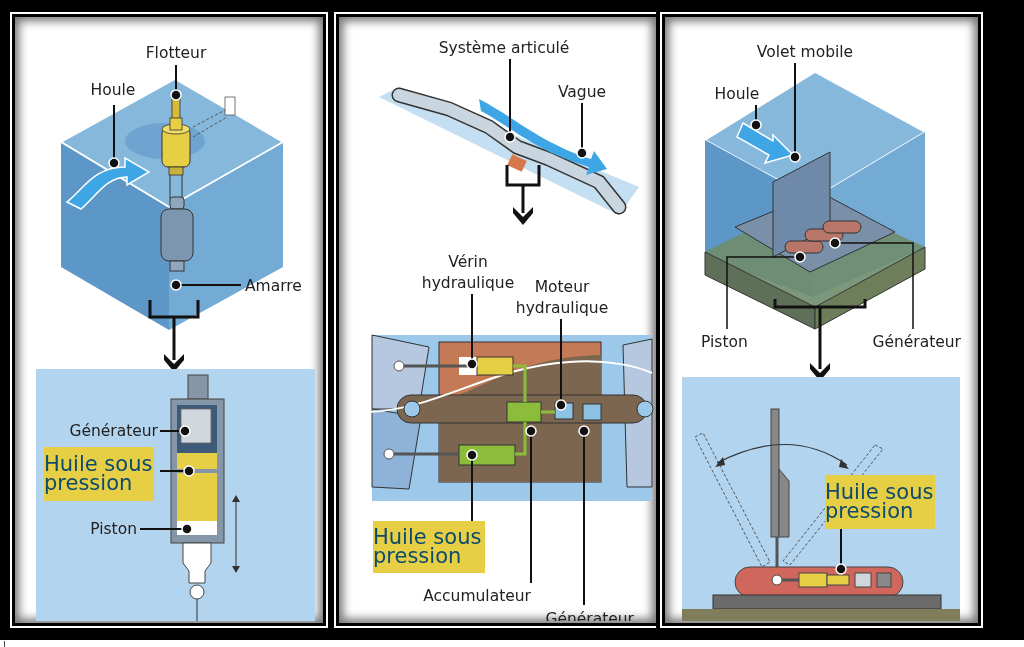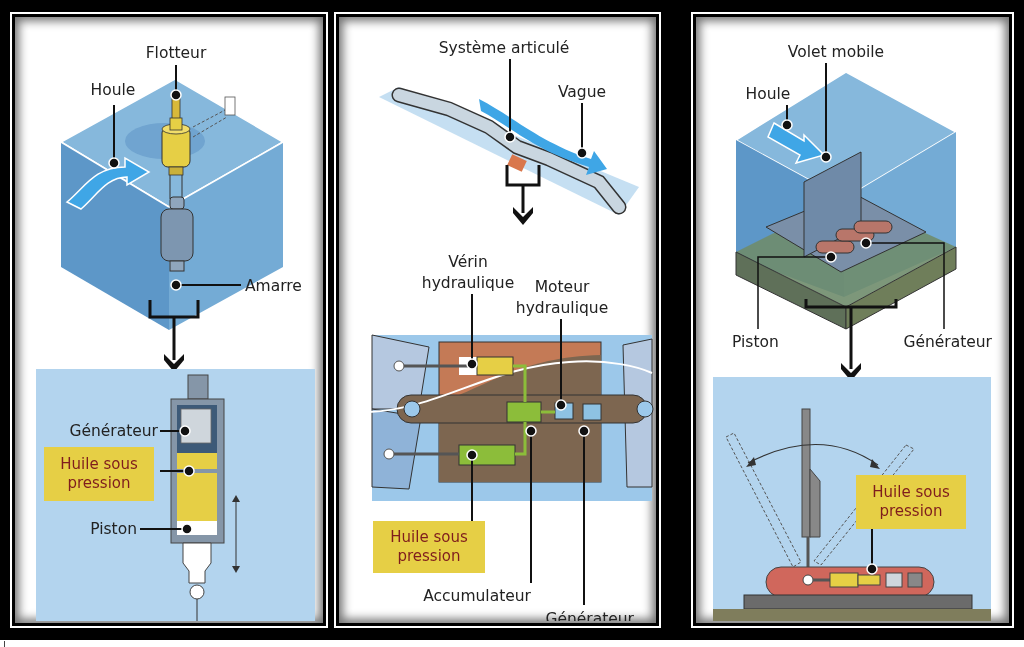--- a/index.html
+++ b/index.html
@@ -3,24 +3,24 @@
 <meta charset="utf-8">
 <style>
   html,body{margin:0;padding:0;background:#fff;}
   body{width:1024px;height:647px;position:relative;overflow:hidden;font-family:"DejaVu Sans","Liberation Sans",sans-serif;}
   .frame{position:absolute;top:0;left:0;width:1024px;height:640px;background:#000;}
   .panel{position:absolute;top:8px;height:624px;background:#000;}
   .panel .inner{position:absolute;left:4px;top:4px;right:4px;bottom:4px;border:2px solid #fff;background:#000;}
   .panel .inner2{position:absolute;left:3px;top:3px;right:3px;bottom:3px;background:#fff;box-shadow:inset 0 0 10px 4px rgba(0,0,0,0.55);overflow:hidden;}
   #p1{left:6px;width:326px;}
   #p2{left:330px;width:335px;}
-  #p3{left:687px;width:331px;}
+  #p3{left:656px;width:331px;}
   svg{position:absolute;left:0;top:0;}
   .lbl{font-family:"DejaVu Sans","Liberation Sans",sans-serif;font-size:15.5px;fill:#222;}
-  .hl{position:absolute;background:#e6cf45;color:#7f1d1d;font-size:15px;line-height:19px;text-align:center;font-family:"DejaVu Sans","Liberation Sans",sans-serif;}
+  .hl{position:absolute;background:#e6cf45;color:#0c4a6e;font-size:21px;line-height:19px;font-family:"DejaVu Sans","Liberation Sans",sans-serif;}
   .bottom-mark{position:absolute;left:4px;top:641px;width:1px;height:6px;background:#444;}
 </style>
 </head>
 <body>
 
 <div class="frame"></div>
 
 <div class="panel" id="p1">
   <div class="inner">
     <div class="inner2">

